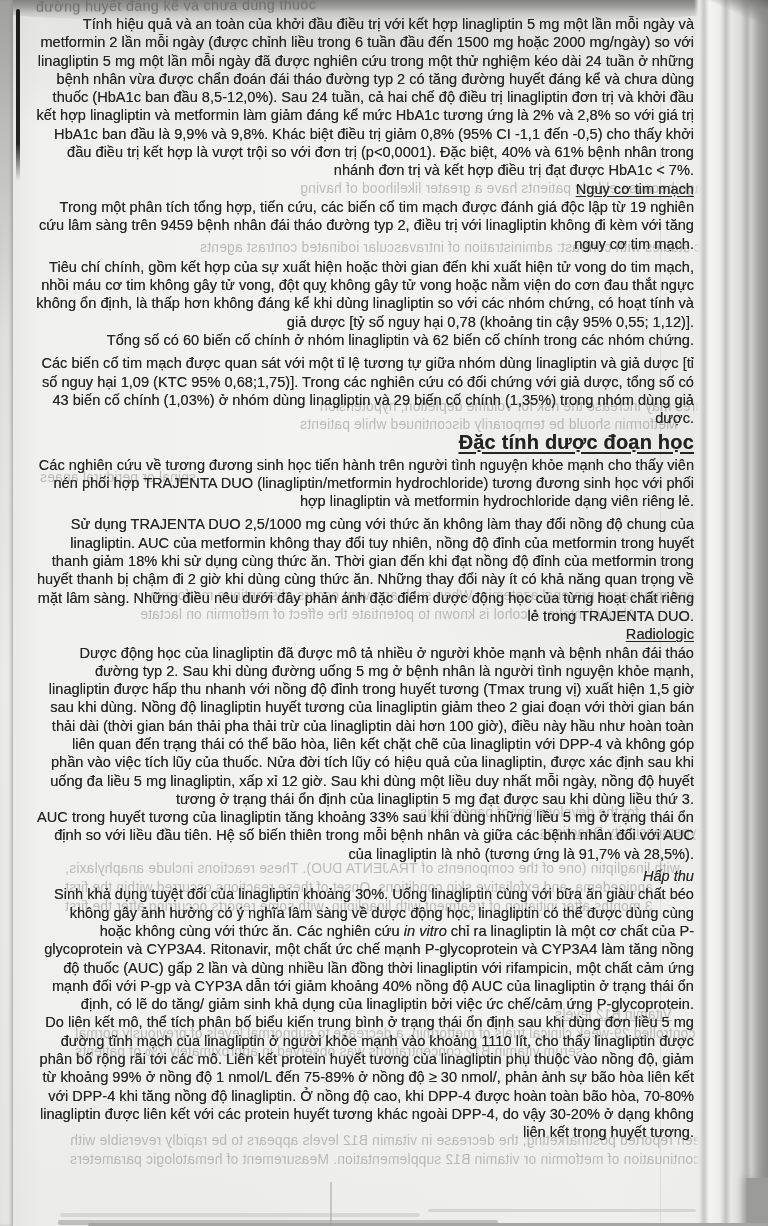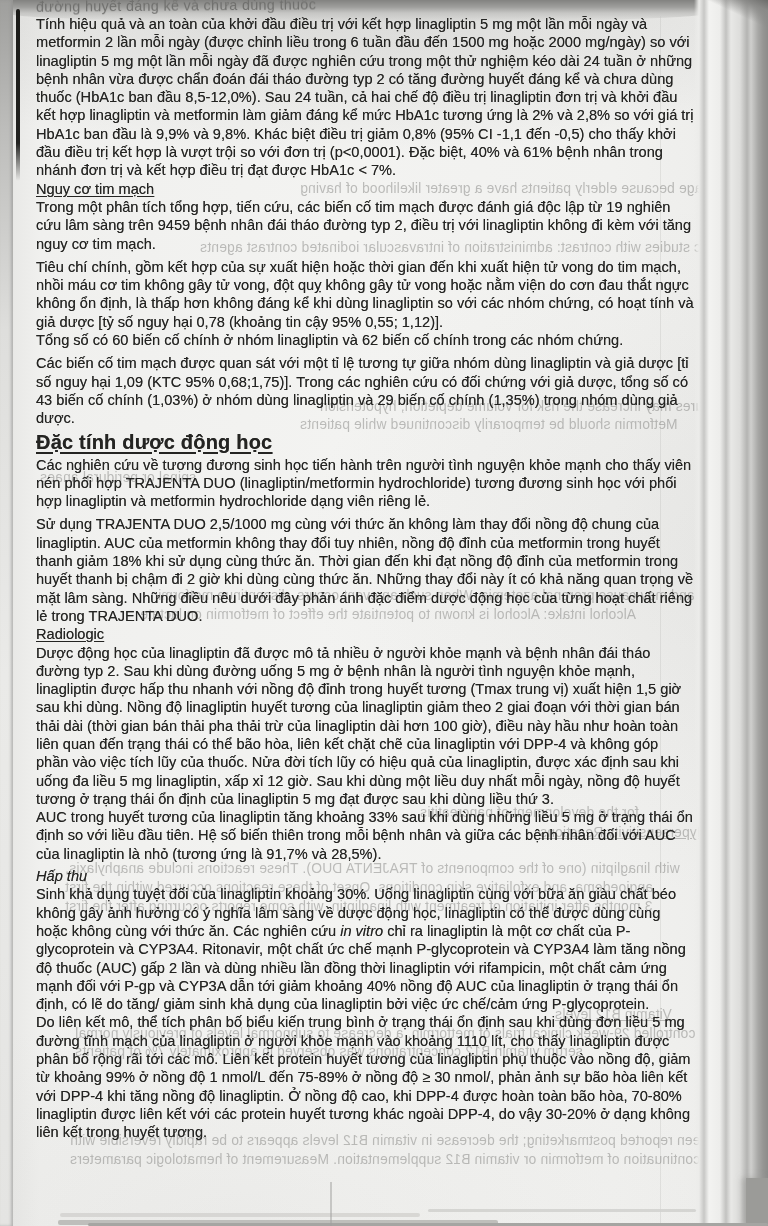--- a/index.html
+++ b/index.html
@@ -75,21 +75,21 @@
     font-size:13.8px;letter-spacing:.2px;
     filter:blur(.3px);
   }
   .ghost.u{text-decoration:underline;}
 
   .text-col{
     position:absolute;top:15px;left:36px;width:658px;
     font-size:14.6px;line-height:18.3px;color:#242422;
     text-shadow:0 0 .4px rgba(36,36,34,.65);
   }
-  .blk{margin:0;}
+  .blk{margin:0;text-align:right;}
   .blk.gap{margin-top:5px;}
   .heading-underline{text-decoration:underline;text-underline-offset:2px;}
   .heading-major{
     font-size:20px;font-weight:700;line-height:24px;
     text-decoration:underline;text-underline-offset:3px;
     margin:2px 0 2px 0;letter-spacing:.2px;
   }
   .heading-italic{font-style:italic;margin-top:4px;}
   .heading-italic.gap{margin-top:9px;}
   .seg-italic{font-style:italic;}
@@ -120,21 +120,21 @@
     </div>
   <div class="edge-top"></div>
   <div class="cut-line">đường huyết đáng kể và chưa dùng thuốc</div>
   <div class="text-col" id="text-col">
       <div class="blk body">Tính hiệu quả và an toàn của khởi đầu điều trị với kết hợp linagliptin 5 mg một lần mỗi ngày và metformin 2 lần mỗi ngày (được chỉnh liều trong 6 tuần đầu đến 1500 mg hoặc 2000 mg/ngày) so với linagliptin 5 mg một lần mỗi ngày đã được nghiên cứu trong một thử nghiệm kéo dài 24 tuần ở những bệnh nhân vừa được chẩn đoán đái tháo đường typ 2 có tăng đường huyết đáng kể và chưa dùng thuốc (HbA1c ban đầu 8,5-12,0%). Sau 24 tuần, cả hai chế độ điều trị linagliptin đơn trị và khởi đầu kết hợp linagliptin và metformin làm giảm đáng kể mức HbA1c tương ứng là 2% và 2,8% so với giá trị HbA1c ban đầu là 9,9% và 9,8%. Khác biệt điều trị giảm 0,8% (95% CI -1,1 đến -0,5) cho thấy khởi đầu điều trị kết hợp là vượt trội so với đơn trị (p&lt;0,0001). Đặc biệt, 40% và 61% bệnh nhân trong nhánh đơn trị và kết hợp điều trị đạt được HbA1c &lt; 7%.</div>
       <div class="blk heading-underline">Nguy cơ tim mạch</div>
       <div class="blk body">Trong một phân tích tổng hợp, tiến cứu, các biến cố tim mạch được đánh giá độc lập từ 19 nghiên cứu lâm sàng trên 9459 bệnh nhân đái tháo đường typ 2, điều trị với linagliptin không đi kèm với tăng nguy cơ tim mạch.</div>
       <div class="blk body gap">Tiêu chí chính, gồm kết hợp của sự xuất hiện hoặc thời gian đến khi xuất hiện tử vong do tim mạch, nhồi máu cơ tim không gây tử vong, đột quỵ không gây tử vong hoặc nằm viện do cơn đau thắt ngực không ổn định, là thấp hơn không đáng kể khi dùng linagliptin so với các nhóm chứng, có hoạt tính và giả dược [tỷ số nguy hại 0,78 (khoảng tin cậy 95% 0,55; 1,12)].</div>
       <div class="blk body">Tổng số có 60 biến cố chính ở nhóm linagliptin và 62 biến cố chính trong các nhóm chứng.</div>
       <div class="blk body gap">Các biến cố tim mạch được quan sát với một tỉ lệ tương tự giữa nhóm dùng linagliptin và giả dược [tỉ số nguy hại 1,09 (KTC 95% 0,68;1,75)]. Trong các nghiên cứu có đối chứng với giả dược, tổng số có 43 biến cố chính (1,03%) ở nhóm dùng linagliptin và 29 biến cố chính (1,35%) trong nhóm dùng giả dược.</div>
-      <div class="blk heading-major">Đặc tính dược động học</div>
+      <div class="blk heading-major">Đặc tính dược đoạn học</div>
       <div class="blk body">Các nghiên cứu về tương đương sinh học tiến hành trên người tình nguyện khỏe mạnh cho thấy viên nén phối hợp TRAJENTA DUO (linagliptin/metformin hydrochloride) tương đương sinh học với phối hợp linagliptin và metformin hydrochloride dạng viên riêng lẻ.</div>
       <div class="blk body gap">Sử dụng TRAJENTA DUO 2,5/1000 mg cùng với thức ăn không làm thay đổi nồng độ chung của linagliptin. AUC của metformin không thay đổi tuy nhiên, nồng độ đỉnh của metformin trong huyết thanh giảm 18% khi sử dụng cùng thức ăn. Thời gian đến khi đạt nồng độ đỉnh của metformin trong huyết thanh bị chậm đi 2 giờ khi dùng cùng thức ăn. Những thay đổi này ít có khả năng quan trọng về  mặt lâm sàng. Những điều nêu dưới đây phản ánh đặc điểm dược động học của từng hoạt chất riêng lẻ trong TRAJENTA DUO.</div>
       <div class="blk heading-underline">Radiologic</div>
       <div class="blk body">Dược động học của linagliptin đã được mô tả nhiều ở người khỏe mạnh và bệnh nhân đái tháo đường typ 2. Sau khi dùng đường uống 5 mg ở bệnh nhân là người tình nguyện khỏe mạnh, linagliptin được hấp thu nhanh với nồng độ đỉnh trong huyết tương (Tmax trung vị) xuất hiện 1,5 giờ sau khi dùng. Nồng độ linagliptin huyết tương của linagliptin giảm theo 2 giai đoạn với thời gian bán thải dài (thời gian bán thải pha thải trừ của linagliptin dài hơn 100 giờ), điều này hầu như hoàn toàn liên quan đến trạng thái có thể bão hòa, liên kết chặt chẽ của linagliptin với DPP-4 và không góp phần vào việc tích lũy của thuốc. Nửa đời tích lũy có hiệu quả của linagliptin, được xác định sau khi uống đa liều 5 mg linagliptin, xấp xỉ 12 giờ. Sau khi dùng một liều duy nhất mỗi ngày, nồng độ huyết tương ở trạng thái ổn định của linagliptin 5 mg đạt được sau khi dùng liều thứ 3.</div>
       <div class="blk body">AUC trong huyết tương của linagliptin tăng khoảng 33% sau khi dùng những liều 5 mg ở trạng thái ổn định so với liều đầu tiên. Hệ số biến thiên trong mỗi bệnh nhân và giữa các bệnh nhân đối với AUC của linagliptin là nhỏ (tương ứng là 91,7% và 28,5%).</div>
       <div class="blk heading-italic">Hấp thu</div>
       <div class="blk body"><span>Sinh khả dụng tuyệt đối của linagliptin khoảng 30%. Uống linagliptin cùng với bữa ăn giàu chất béo không gây ảnh hưởng có ý nghĩa lâm sàng về dược động học, linagliptin có thể được dùng cùng hoặc không cùng với thức ăn. Các nghiên cứu </span><span class="seg-italic">in vitro</span><span> chỉ ra linagliptin là một cơ chất của P-glycoprotein và CYP3A4. Ritonavir, một chất ức chế mạnh P-glycoprotein và CYP3A4 làm tăng nồng độ thuốc (AUC) gấp 2 lần và dùng nhiều lần đồng thời linagliptin với rifampicin, một chất cảm ứng mạnh đối với P-gp và CYP3A dẫn tới giảm khoảng 40% nồng độ AUC của linagliptin ở trạng thái ổn định, có lẽ do tăng/ giảm sinh khả dụng của linagliptin bởi việc ức chế/cảm ứng P-glycoprotein.</span></div>
       <div class="blk body">Do liên kết mô, thể tích phân bố biểu kiến trung bình ở trạng thái ổn định sau khi dùng đơn liều 5 mg đường tĩnh mạch của linagliptin ở người khỏe mạnh vào khoảng 1110 lít, cho thấy linagliptin được phân bố rộng rãi tới các mô. Liên kết protein huyết tương của linagliptin phụ thuộc vào nồng độ, giảm từ khoảng 99% ở nồng độ 1 nmol/L đến 75-89% ở nồng độ  ≥ 30 nmol/, phản ảnh sự bão hòa liên kết với DPP-4 khi tăng nồng độ linagliptin. Ở nồng độ cao, khi DPP-4 được hoàn toàn bão hòa, 70-80% linagliptin được liên kết với các protein huyết tương khác ngoài DPP-4, do vậy 30-20% ở dạng không liên kết trong huyết tương.</div>
     </div>
   <div class="edge-left"></div>

